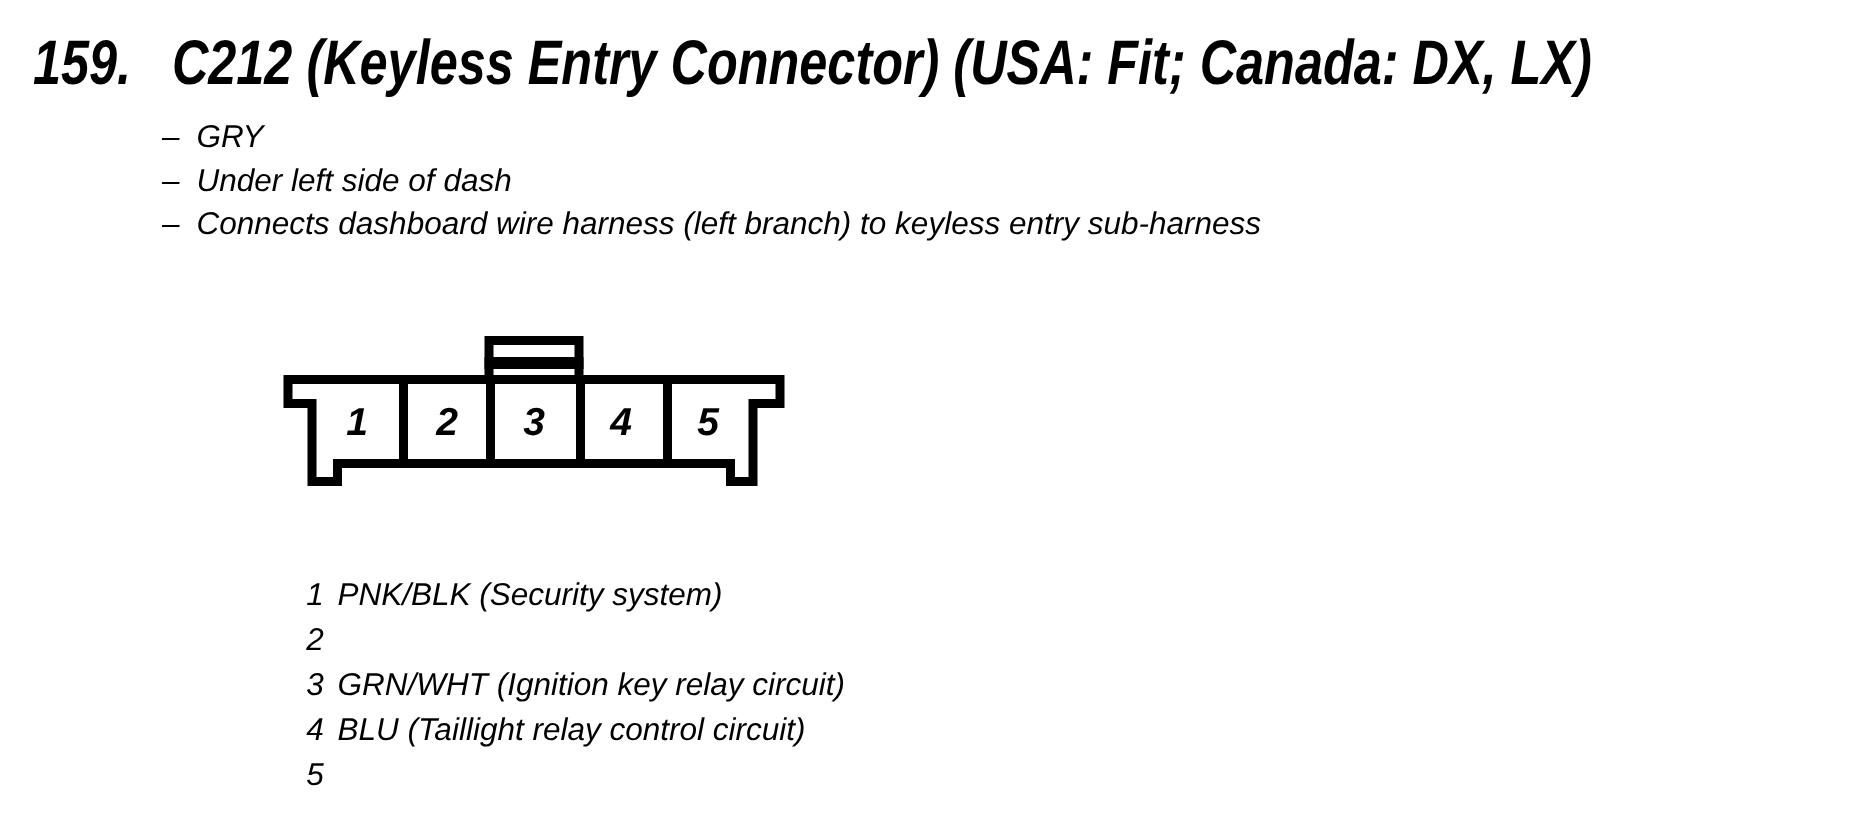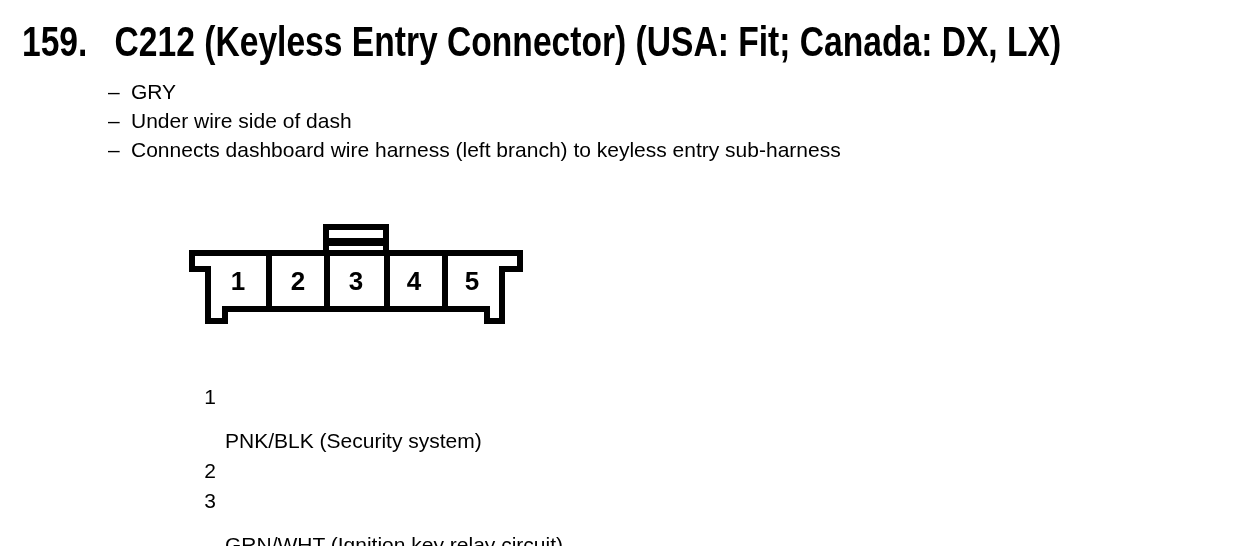--- a/index.html
+++ b/index.html
@@ -8,20 +8,21 @@
     background: #ffffff;
   }
   .page {
     position: relative;
     width: 1248px;
     height: 546px;
     background: #ffffff;
     color: #000000;
     font-family: "Liberation Sans", sans-serif;
     overflow: hidden;
+    font-style: italic;
   }
   
   .title-row {
     position: absolute;
     left: 22px;
     top: 21px;
     display: flex;
     gap: 34px;
     font-size: 42px;
     line-height: 42px;
@@ -72,40 +73,40 @@
     font-size: 21px;
     line-height: 30px;
   }
   .pin-row { display: flex; }
   .pin-num {
     width: 14px;
     flex: 0 0 14px;
     text-align: center;
     margin-right: 8px;
   }
-  .pin-label { white-space: nowrap; margin-top: 44px; }
+  .pin-label { white-space: nowrap; }
 </style>
 </head>
 <body>
 
 <div class="page">
 
   <div class="title-row">
     <span>159.</span>
     <span>C212 (Keyless Entry Connector) (USA: Fit; Canada: DX, LX)</span>
   </div>
 
   <div class="notes">
     <div class="note-line">
       <span class="note-dash">–</span>
       <span>GRY</span>
     </div>
     <div class="note-line">
       <span class="note-dash">–</span>
-      <span>Under wire side of dash</span>
+      <span>Under left side of dash</span>
     </div>
     <div class="note-line">
       <span class="note-dash">–</span>
       <span>Connects dashboard wire harness (left branch) to keyless entry sub-harness</span>
     </div>
   </div>
 
   <svg class="connector-svg" viewBox="180 218 352 114" xmlns="http://www.w3.org/2000/svg">
 
     <path d="M326,252 L326,227 L386,227 L386,252" fill="#ffffff" stroke-width="6"></path>
@@ -129,19 +130,20 @@
     </div>
     <div class="pin-row">
       <span class="pin-num">2</span>
     </div>
     <div class="pin-row">
       <span class="pin-num">3</span>
       <span class="pin-label">GRN/WHT (Ignition key relay circuit)</span>
     </div>
     <div class="pin-row">
       <span class="pin-num">4</span>
+      <span class="pin-label">BLU (Taillight relay control circuit)</span>
     </div>
     <div class="pin-row">
       <span class="pin-num">5</span>
     </div>
   </div>
 
 </div>
 
 </body></html>

